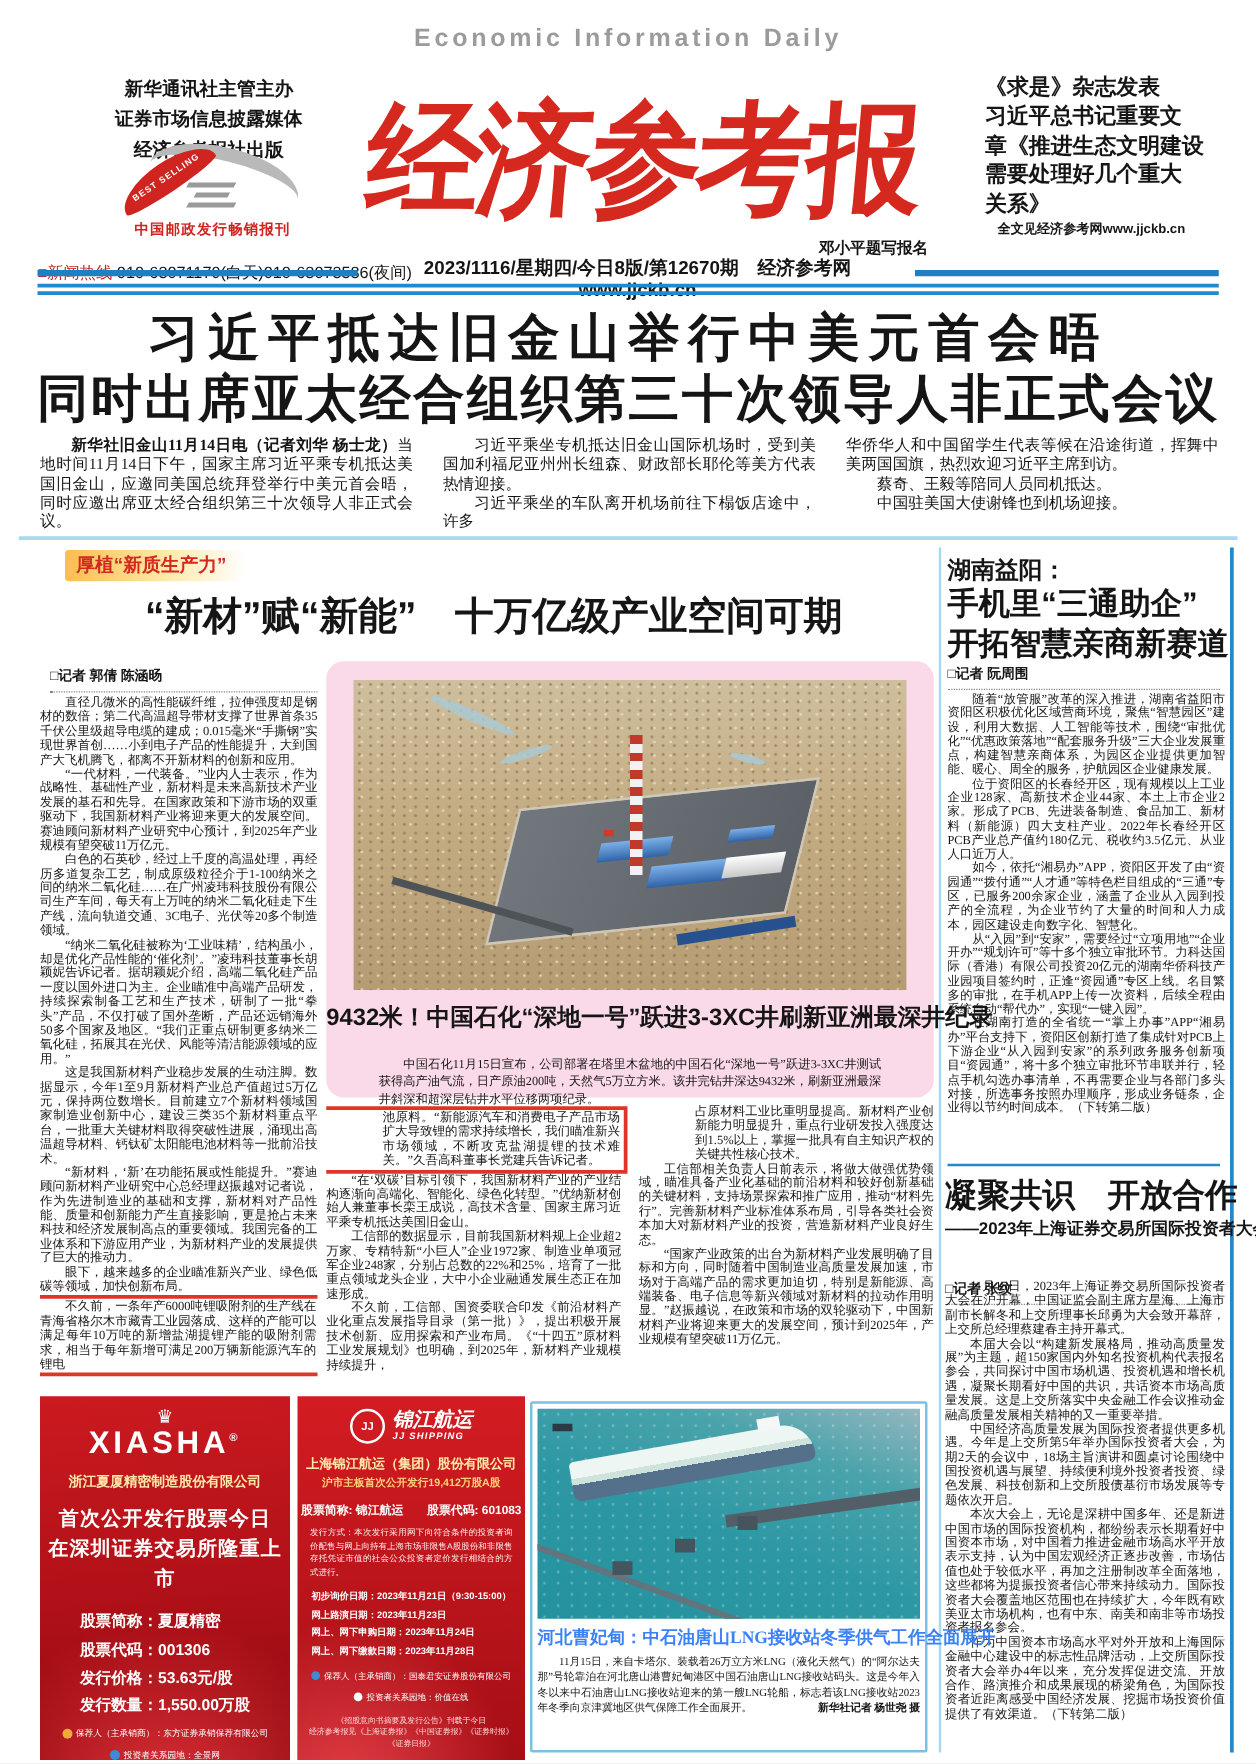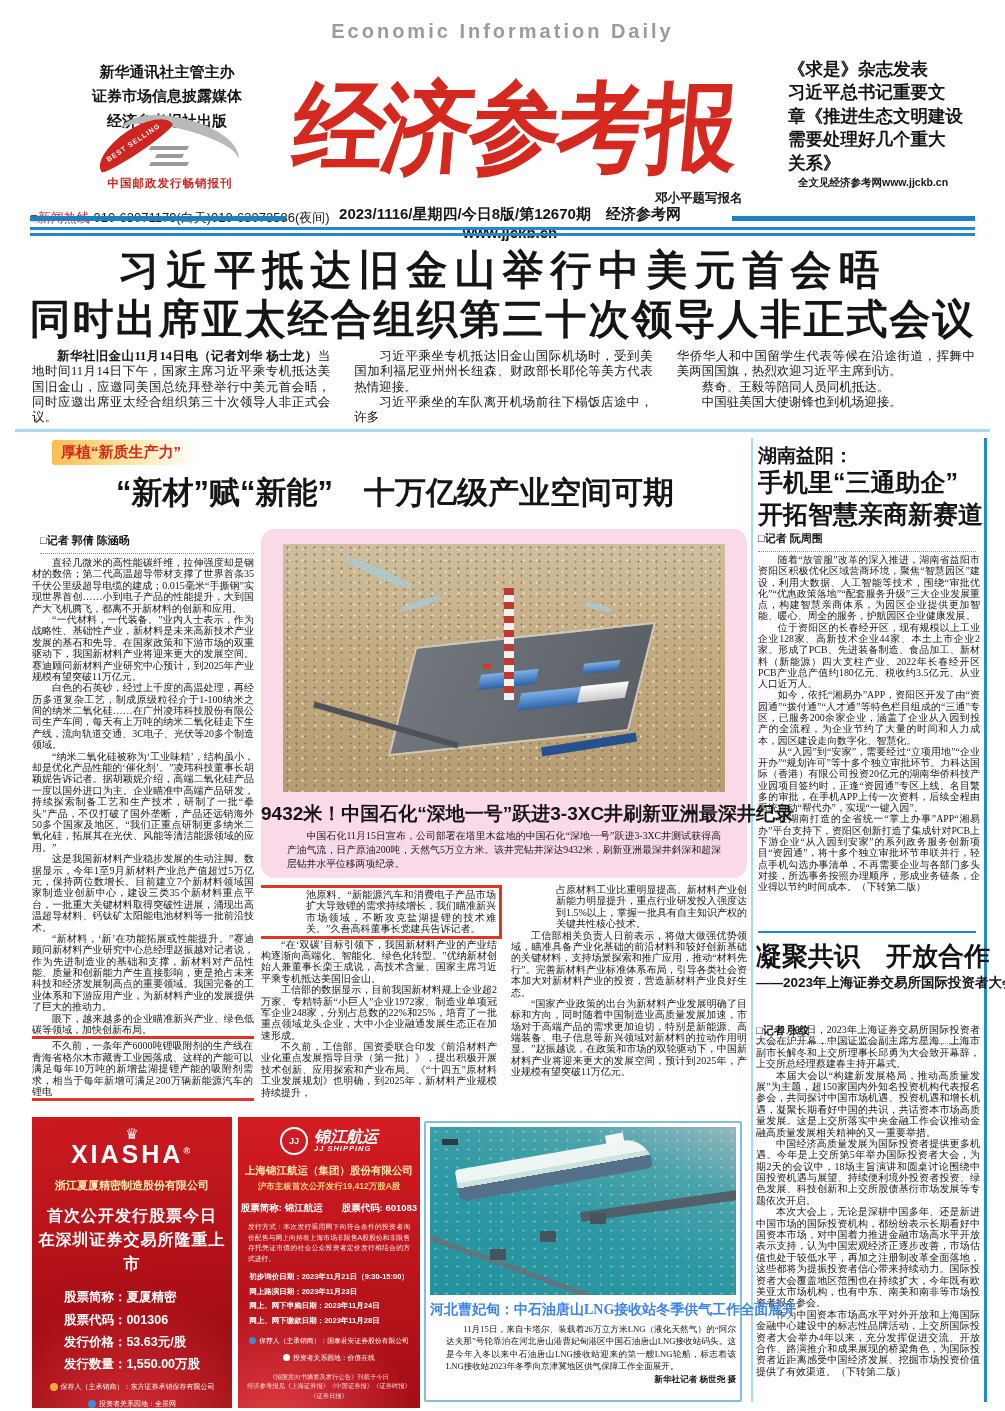--- a/index.html
+++ b/index.html
@@ -49,21 +49,21 @@
   .news p.cont{text-indent:0;margin-left:45px;}
   .hl-box{border:3px solid #de3526;padding:1px 3px;margin:1px -5px 0 -6px;}
   .vline-light{width:2px;background:#a6d9f2;}
   .vline-strong{width:3px;background:#2289cc;}
   .hdiv{height:3px;background:#a6d9f2;}
   
   .pframe{top:529px;left:261px;width:486px;height:349px;background:#fad9e8;border-radius:14px;}
   .pframe .photo{position:absolute;left:22px;top:15px;width:442px;height:248px;overflow:hidden;}
   .ph-title{position:absolute;top:272px;left:0;width:100%;text-align:center;font-size:19px;font-weight:900;white-space:nowrap;}
   .ph-cap{position:absolute;top:300px;left:26px;width:434px;font-size:9.8px;line-height:1.42;text-align:justify;}
-  .ph-cap p{margin:0;text-indent:2em;}
+  .ph-cap p{margin:16px;text-indent:2em;}
   .credit{float:right;text-indent:0;font-weight:bold;}
   
   .desert{background-color:#c7b089;
     background-image:radial-gradient(circle,rgba(118,99,60,.5) 1px,transparent 1.4px),
       radial-gradient(circle,rgba(242,231,200,.65) 1px,transparent 1.3px),
       linear-gradient(180deg,#cfbf9e 0%,#c3ab82 45%,#b59c74 100%);
     background-size:9px 7px,13px 11px,100% 100%;}
   .stream{position:absolute;background:#a9c9d2;border-radius:50%;opacity:.85;}
   .pad{position:absolute;left:118px;top:92px;width:238px;height:102px;
        background:linear-gradient(100deg,#72777d,#5b6066);transform:rotate(-6deg) skewX(-20deg);
@@ -117,21 +117,21 @@
     background-size:11px 9px,100% 100%;}
   .ship{position:absolute;left:26px;top:26px;width:196px;height:32px;transform:rotate(-10deg);
         border-radius:6px 42px 10px 10px;
         background:linear-gradient(180deg,#eef6f3 0 42%,#cfe3dd 42% 58%,#55708a 58% 100%);}
   .ship i{position:absolute;right:24px;top:-8px;width:18px;height:10px;background:#f4f7f6;}
   .jetty{position:absolute;left:150px;top:74px;width:160px;height:10px;background:#535f68;transform:rotate(-8deg);}
   .trestle{position:absolute;left:-16px;top:148px;width:250px;height:5px;background:#62757e;transform:rotate(20deg);}
   .platf{position:absolute;width:16px;height:11px;background:#46545e;}
   .boat{position:absolute;left:12px;top:12px;width:16px;height:6px;background:#2c3a44;}
   .lng-title{font-size:14px;font-weight:900;color:#3b82f6;margin-top:6px;text-align:left;white-space:nowrap;}
-  .lng-cap{font-size:8.6px;line-height:1.45;text-align:justify;margin-top:4px;margin-left:16px;}
+  .lng-cap{font-size:8.6px;line-height:1.45;text-align:justify;margin-top:4px;}
   .lng-cap p{margin:0;text-indent:2em;}
 </style>
 </head>
 <body>
 
 <div id="page">
 
   <div class="abs eng-title sans">Economic Information Daily</div>
 
   <div class="abs pub-block sans">

